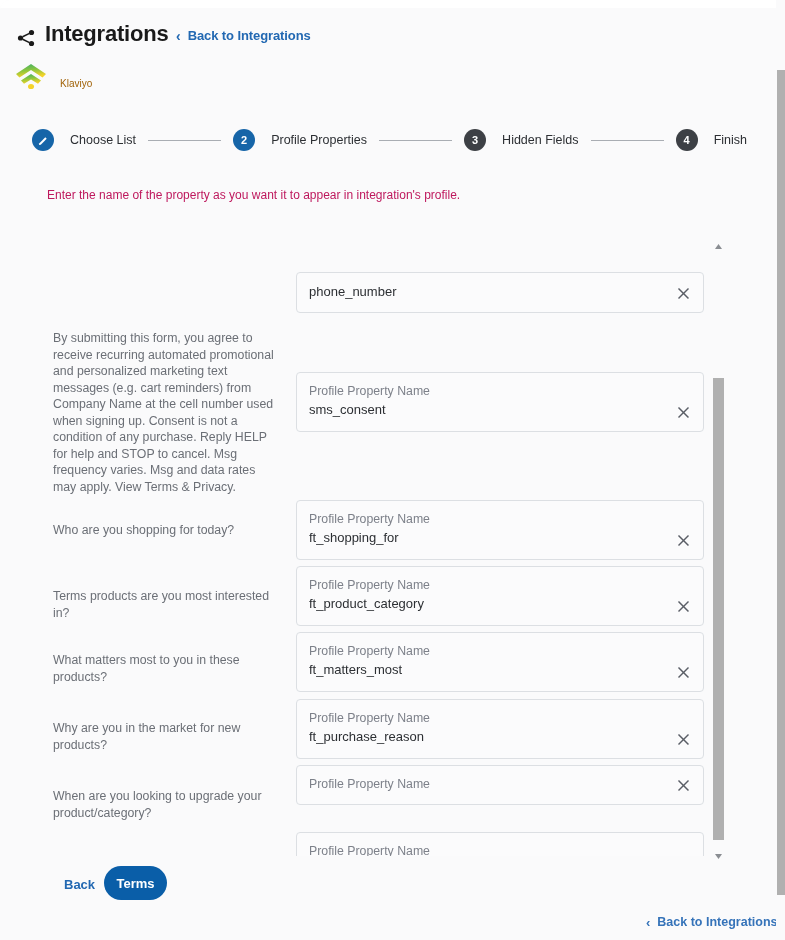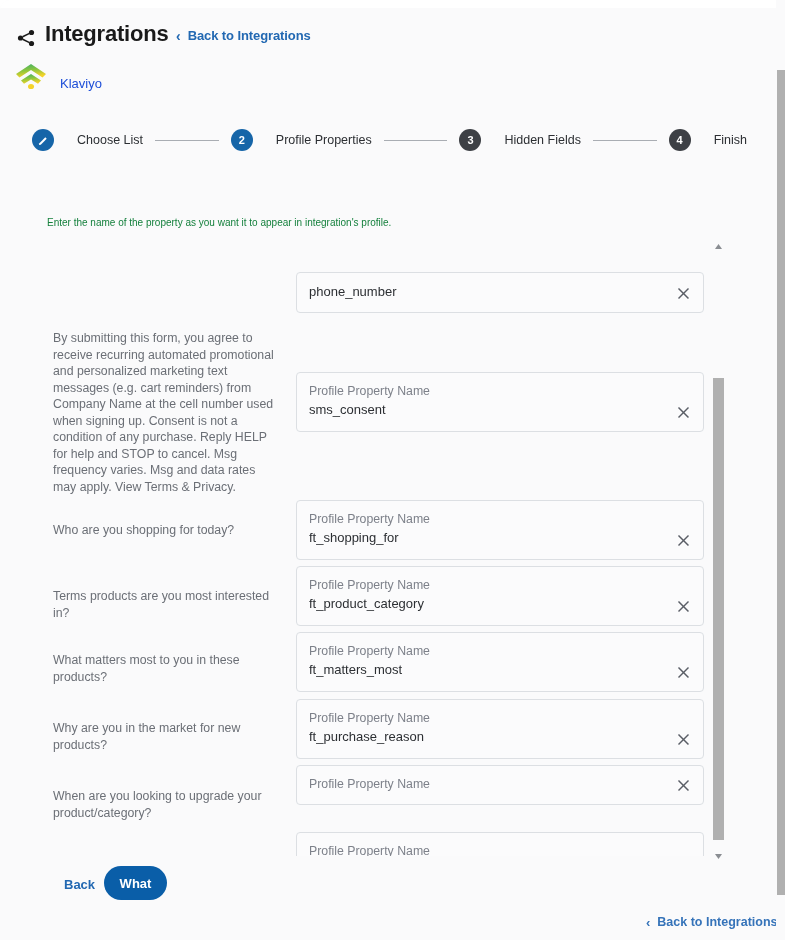--- a/index.html
+++ b/index.html
@@ -78,38 +78,38 @@
     left: 14px; top: 62px;
     display: flex;
     align-items: center;
     gap: 12px;
   }
   .brand-logo {
     width: 34px; height: 30px;
     position: relative;
   }
   .brand-name {
-    font-size: 13px;
-    color: #1d4ed8;
+    font-size: 10px;
+    color: #a16207;
     margin-top: 12px;
   }
 
   
   .stepper {
     position: absolute;
     left: 32px; top: 127px;
     width: 715px;
     height: 26px;
     display: flex;
     align-items: center;
   }
   .step {
     display: flex;
     align-items: center;
-    gap: 23px;
+    gap: 16px;
     flex: 0 0 auto;
   }
   .step .bubble {
     width: 22px; height: 22px;
     border-radius: 50%;
     display: flex;
     align-items: center;
     justify-content: center;
     font-size: 11px;
     font-weight: bold;
@@ -130,23 +130,22 @@
     margin: 0 12px;
   }
   .pencil {
     width: 11px; height: 11px;
   }
 
   
   .instruction {
     position: absolute;
     left: 47px; top: 188px;
-    font-size: 10px;
-    color: #15803d;
-    margin-top: 29px;
+    font-size: 12px;
+    color: #be185d;
   }
 
   
   .form-area {
     position: absolute;
     left: 0; top: 212px;
     width: 730px;
     height: 644px;
     overflow: hidden;
   }
@@ -449,21 +448,21 @@
     <div class="thumb"></div>
     <span class="arrow-down">
       <svg width="9" height="7" viewBox="0 0 9 7">
           <path d="M4.5 6 L1 1 L8 1 Z" fill="#8a8d92"></path>
         </svg>
     </span>
   </div>
 
   <div class="btn-row">
     <button class="btn-back">Back</button>
-    <button class="btn-next">What</button>
+    <button class="btn-next">Terms</button>
   </div>
 
   <div class="back-bottom">
     <span class="chev">‹</span>
     <span class="lbl">Back to Integrations</span>
   </div>
 
   <div class="outer-sb">
     <div class="thumb"></div>
   </div>

